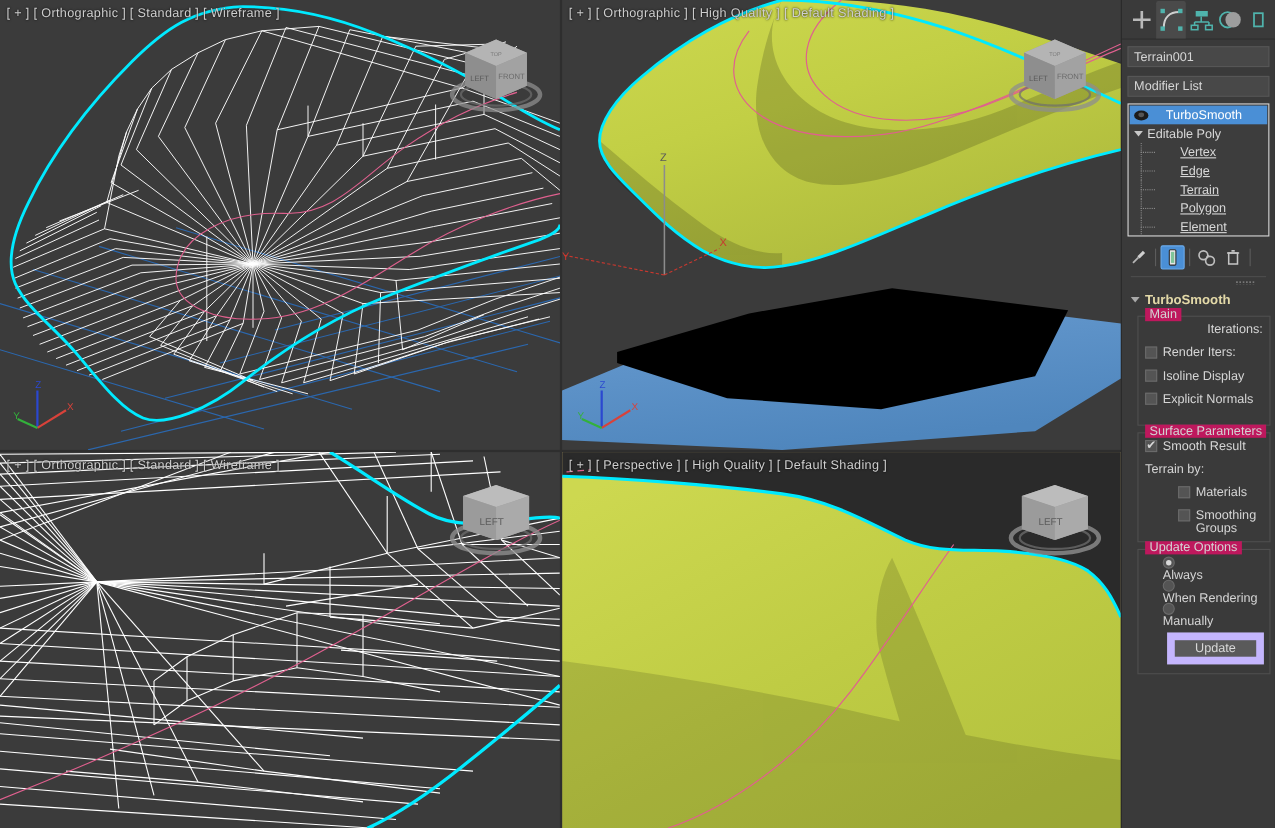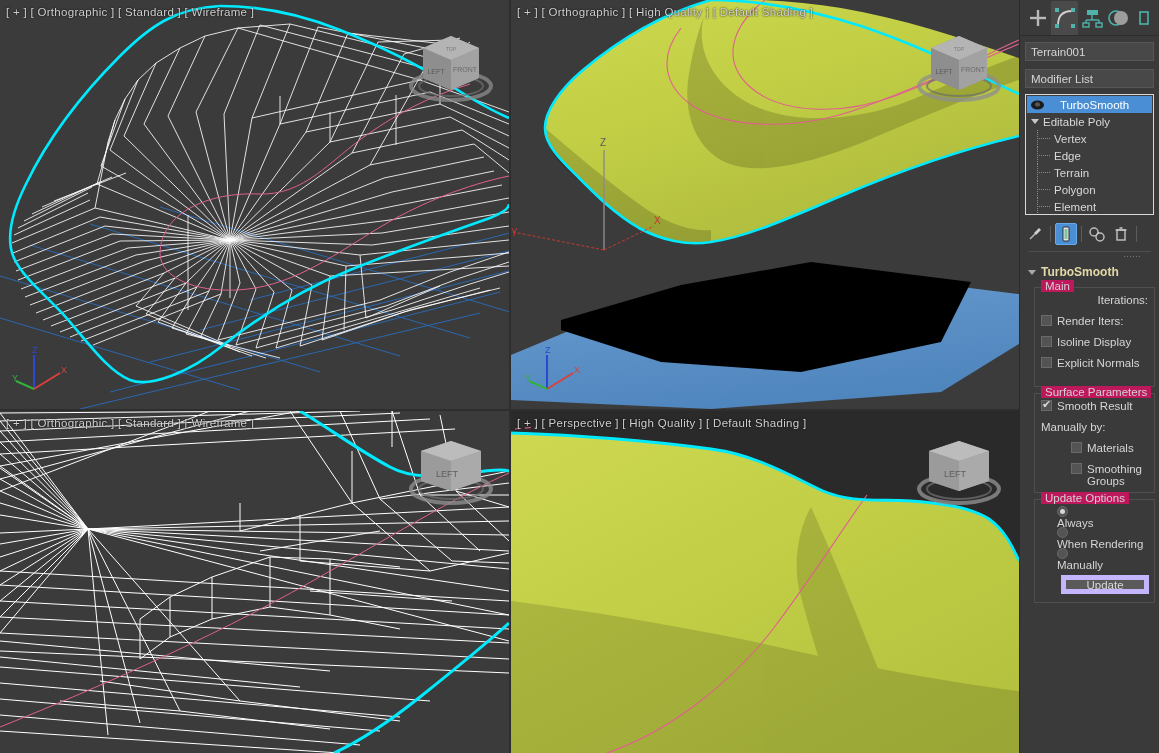--- a/index.html
+++ b/index.html
@@ -103,21 +103,21 @@
     padding-left: 18px; position: relative;
   }
   .mod-sub::before {
     content: ""; position: absolute; left: 10px; top: 0; bottom: 0;
     border-left: 1px dotted #8a8a8a;
   }
   .mod-sub::after {
     content: ""; position: absolute; left: 10px; top: 8px; width: 13px;
     border-top: 1px dotted #8a8a8a;
   }
-  .mod-sub span.t { margin-left: 9px; }
+  .mod-sub span.t { margin-left: 28px; text-decoration: underline; }
   .tri {
     width: 0; height: 0; margin-right: 4px; margin-left: 2px;
     border-left: 4px solid transparent; border-right: 4px solid transparent;
     border-top: 5px solid #c8c8c8;
   }
 
   .mod-toolbar {
     display: flex; align-items: center; gap: 2px;
     height: 26px; margin: 6px 4px 0 4px;
   }
@@ -185,22 +185,22 @@
     width: 11px; height: 11px; border-radius: 50%;
     background: #545454; border: 1px solid #6a6a6a;
     margin-right: 7px; flex: none; position: relative;
   }
   .rad.on::after {
     content: ""; position: absolute; left: 2px; top: 2px;
     width: 5px; height: 5px; border-radius: 50%; background: #d8d8d8;
   }
   .upd-btn {
     margin: 6px 0 0 20px;
-    height: 19px; background: #5a5a5a;
-    border: 5px solid #c4b5fd;
+    height: 29px; background: #5a5a5a;
+    border: 7px solid #c4b5fd;
     color: #d8d8d8; font-size: 11.5px;
     display: flex; align-items: center; justify-content: center;
     width: 88px;
   }
   .indent1 { padding-left: 16px; flex-direction: column; }
   .indent2 { padding-left: 30px; }
 </style>
 </head>
 <body>
 
@@ -840,21 +840,21 @@
         </div>
       </div>
 
       <div class="group">
         <div class="gtitle">Surface Parameters</div>
         <div class="frow">
           <span class="chk on"></span>
           <span>Smooth Result</span>
         </div>
         <div class="frow">
-          <span>Manually by:</span>
+          <span>Terrain by:</span>
         </div>
         <div class="frow indent2">
           <span class="chk"></span>
           <span>Materials</span>
         </div>
         <div class="frow indent2">
           <span class="chk"></span>
           <span>Smoothing Groups</span>
         </div>
       </div>

